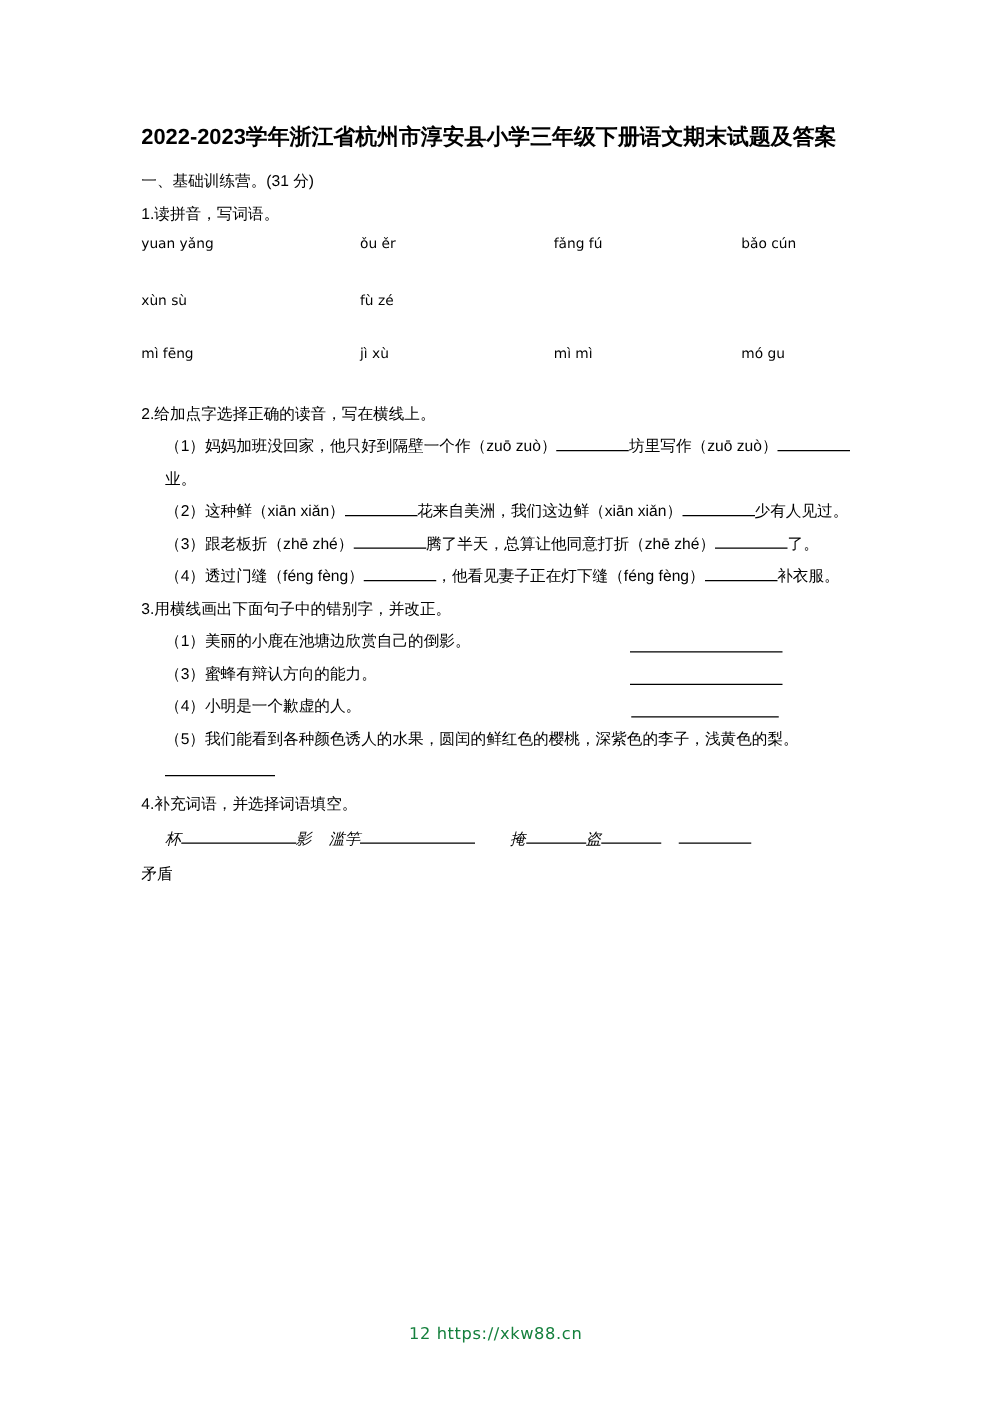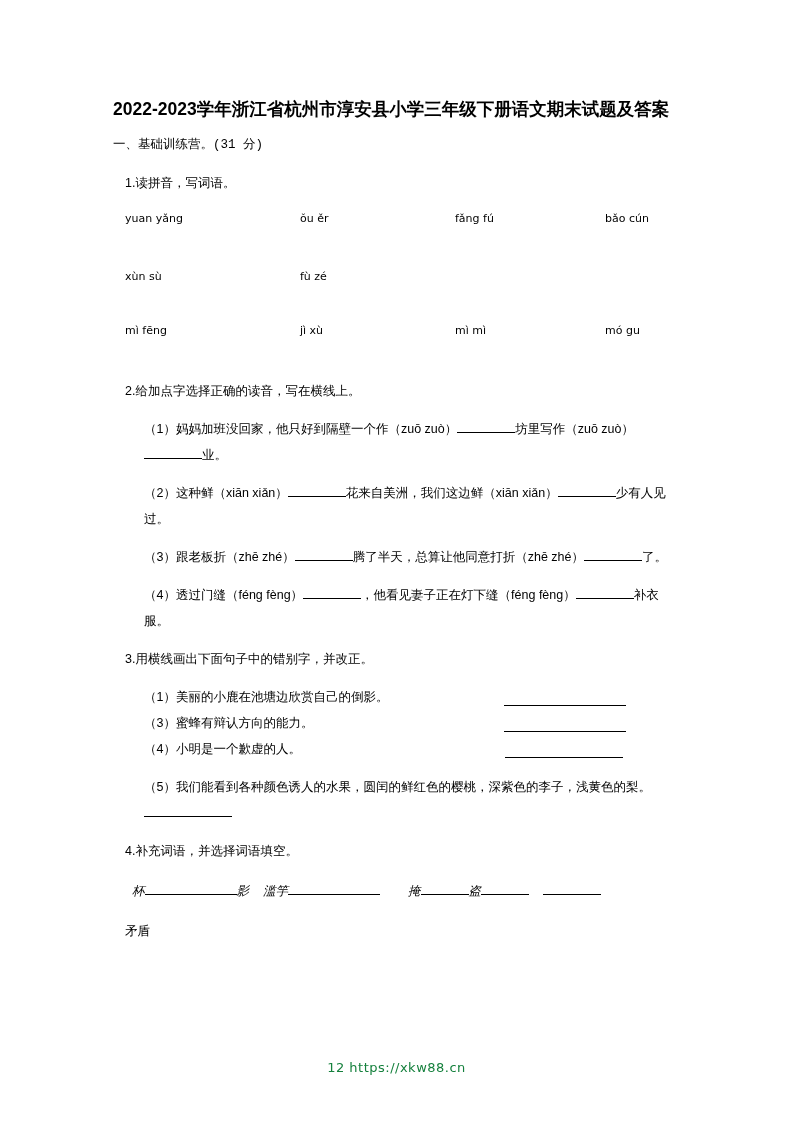--- a/index.html
+++ b/index.html
@@ -32,34 +32,34 @@
     font-weight: bold;
     line-height: 34px;
     margin: 0 0 6px 0;
     letter-spacing: 0px;
     font-family: "Liberation Sans", "DejaVu Sans", sans-serif;
   }
   .sec {
     font-size: 12.5px;
     line-height: 26px;
     margin: 0;
-    font-family: Liberation Mono, monospace;
+    font-family: Liberation Sans, sans-serif;
   }
   .q {
     font-size: 12.5px;
     line-height: 26px;
-    margin: 12px;
+    margin: 0;
     font-family: "Liberation Sans", "DejaVu Sans", sans-serif;
   }
   .indent1 { text-indent: 0; padding-left: 19px; }
   .pinyin-row {
     font-family: "DejaVu Sans", sans-serif;
     font-size: 11px;
     line-height: 22px;
-    margin: 12px;
+    margin: 0;
     padding-left: 8px;
     height: 46px;
     position: relative;
     text-align: center;
   }
   .pinyin-row span {
     position: absolute;
     top: 0;
   }
   .blank-line {

